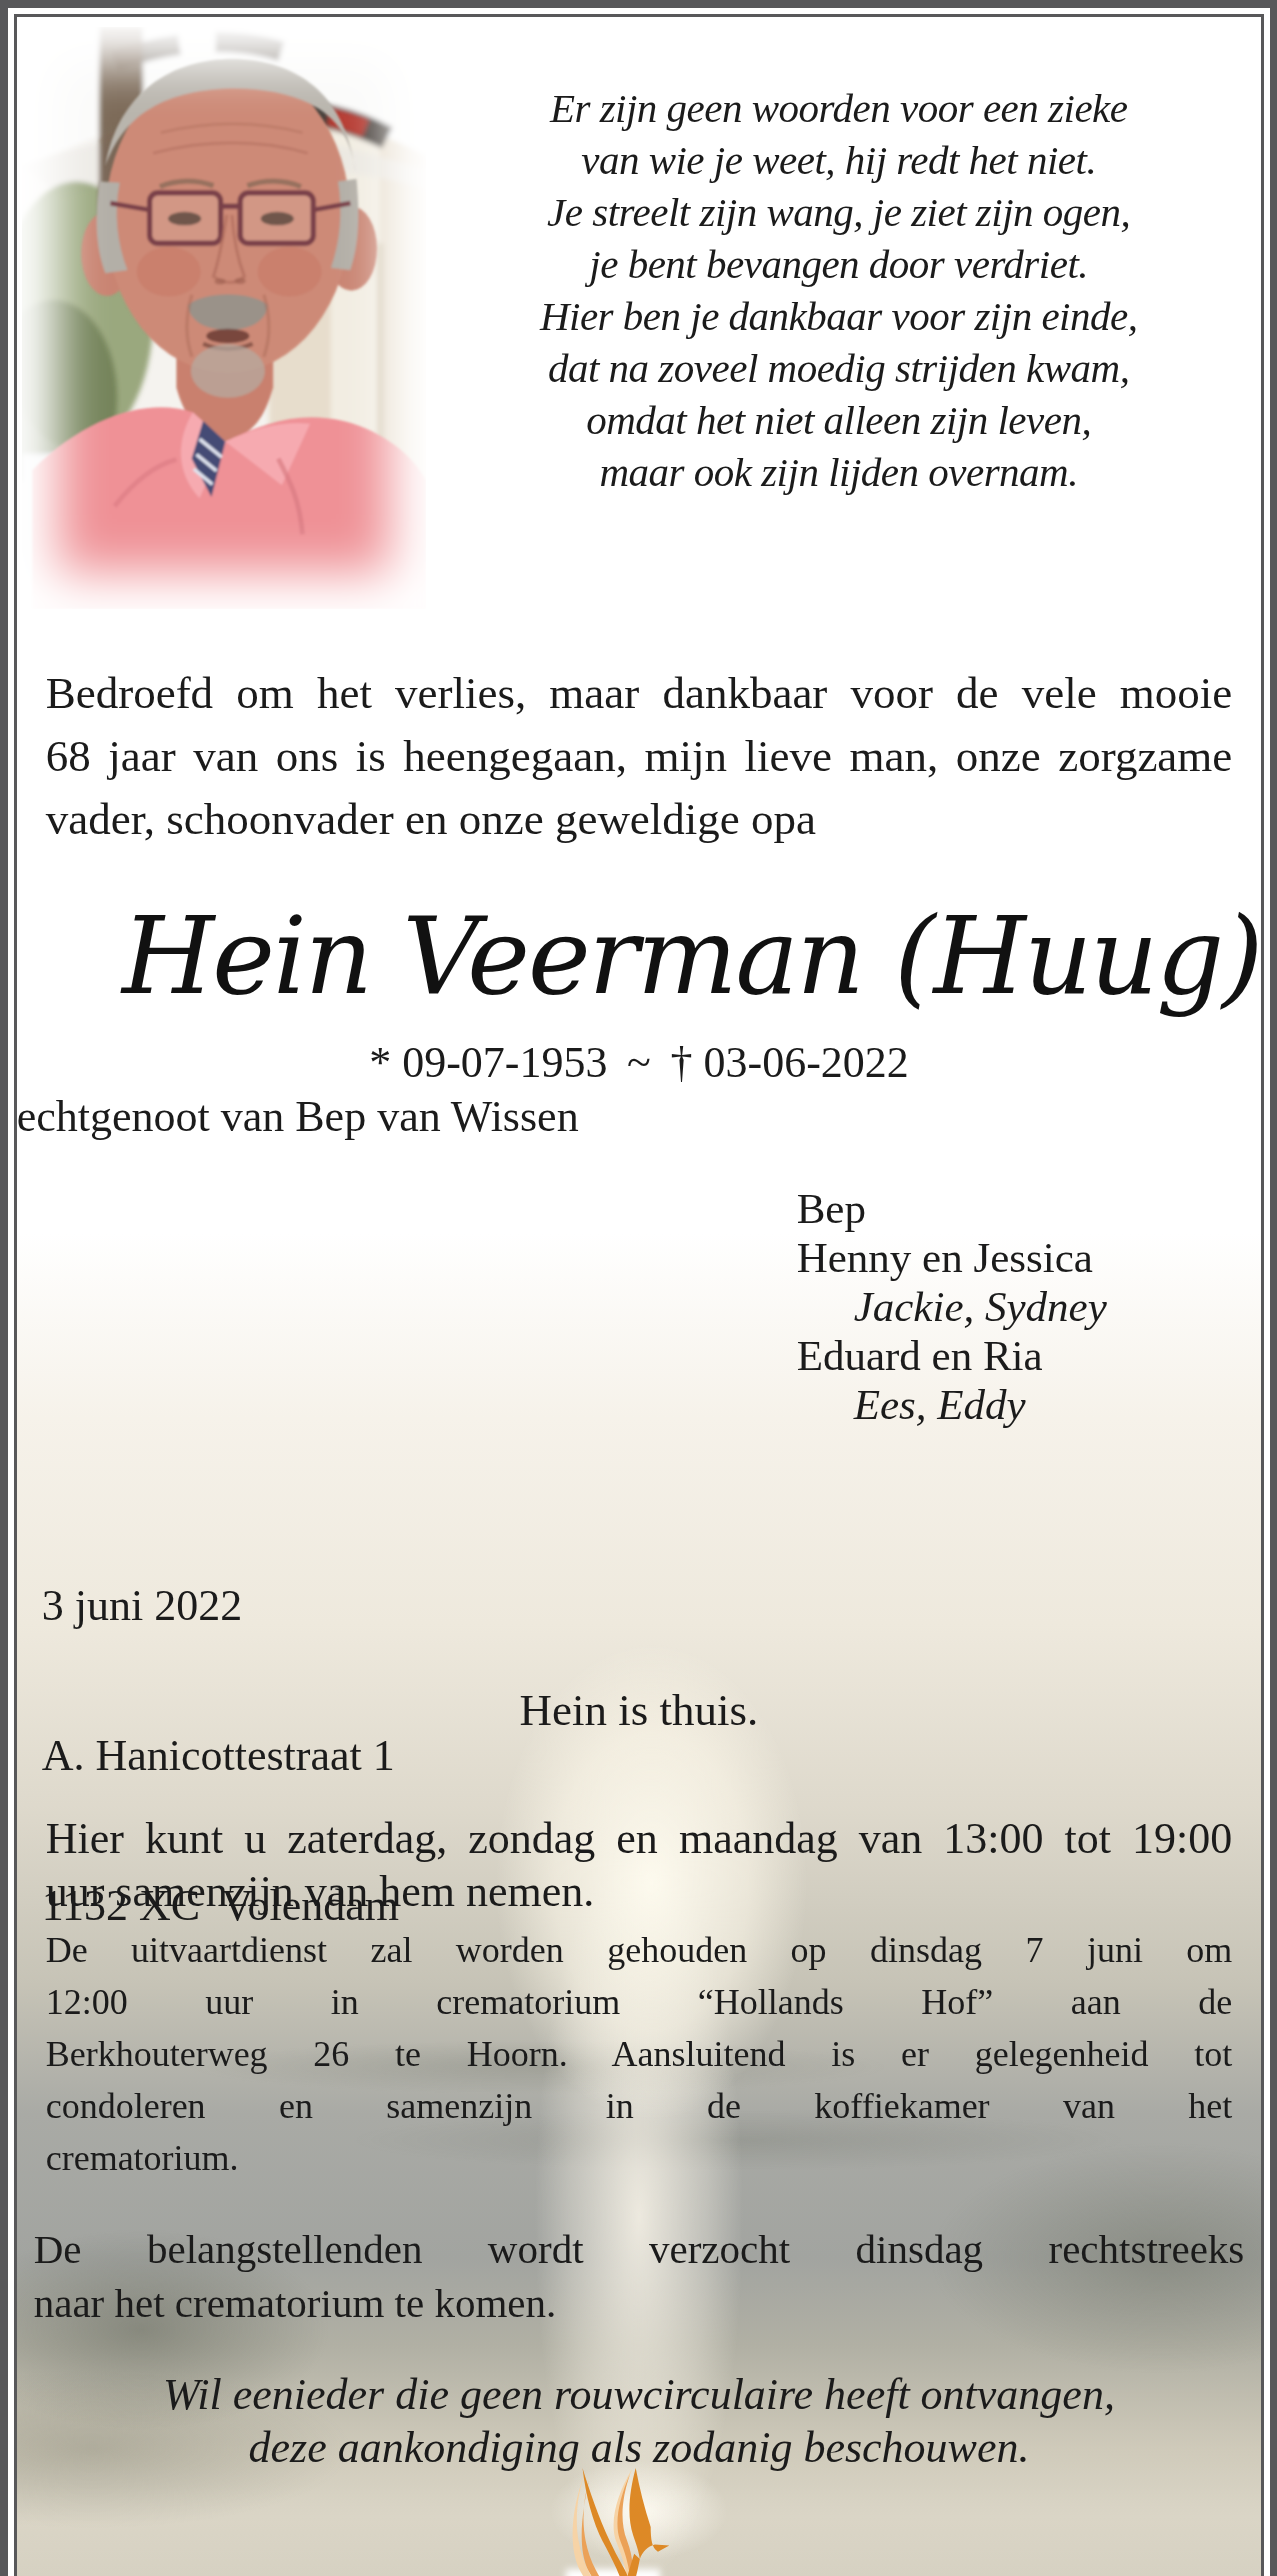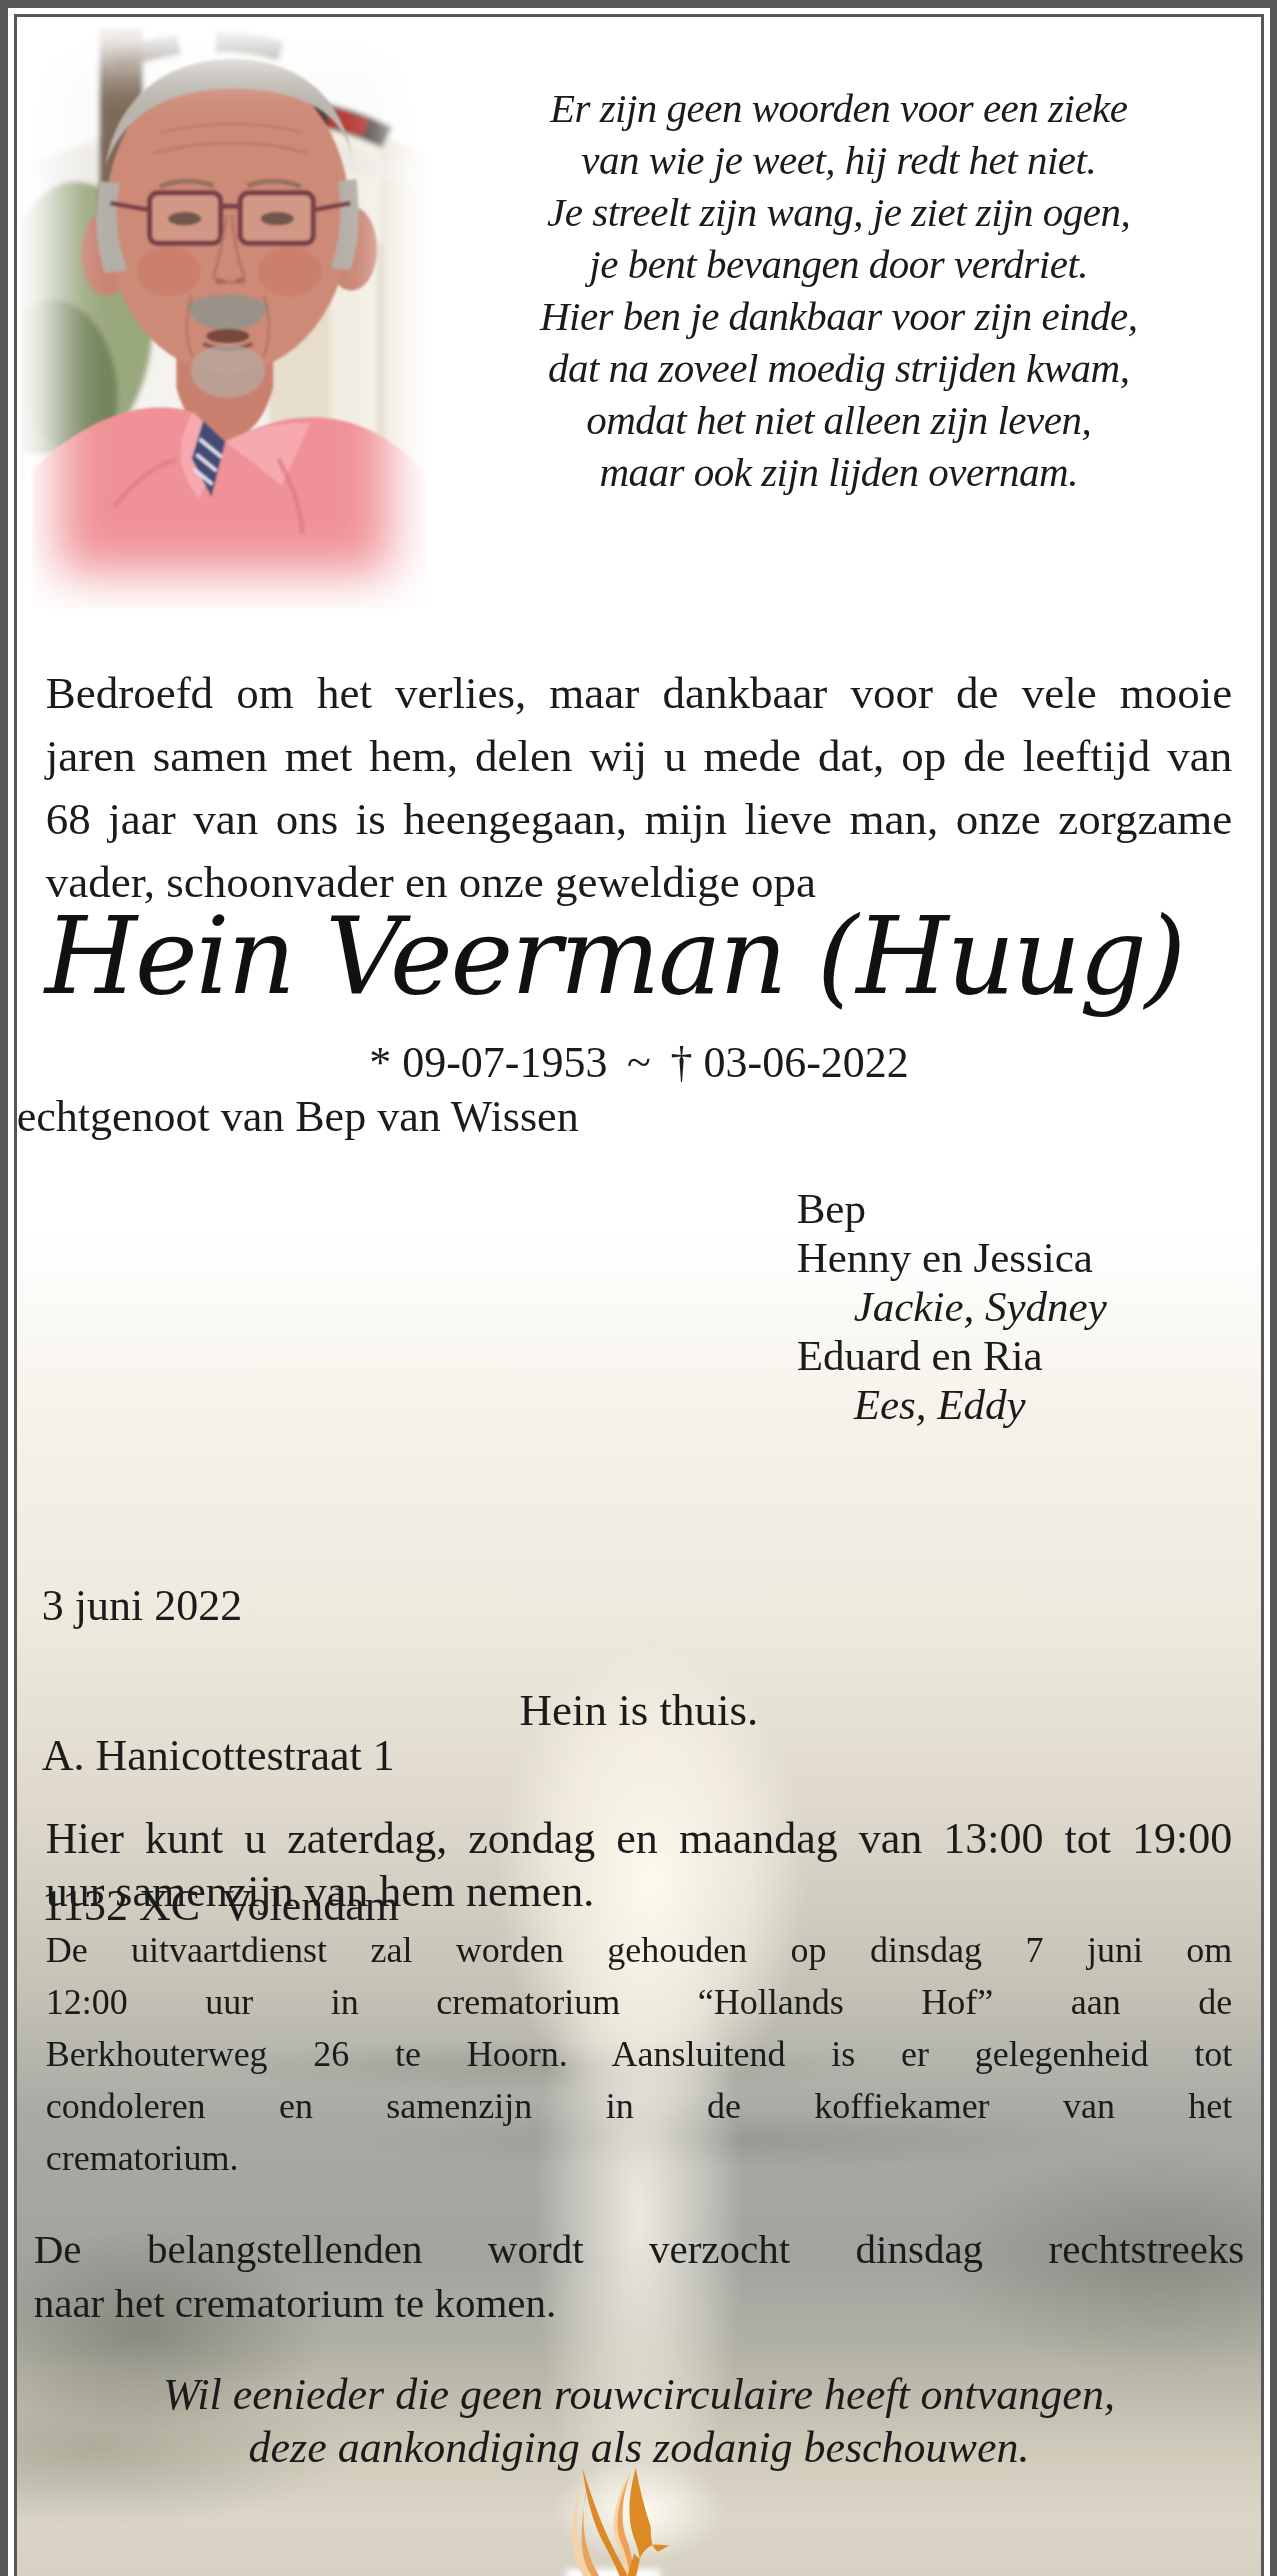--- a/index.html
+++ b/index.html
@@ -58,21 +58,21 @@
   }
   .intro { position:absolute; left:0; right:0; top:645px; padding:0 29px;
     font-size: 45px; line-height: 63px; }
   .jline  { text-align: justify; text-align-last: justify; }
   .lline  { text-align: left; }
   .cline  { text-align: center; }
 
   .name {
     position:absolute; left:0; right:0; top:876px;
     font-family: "DejaVu Serif", serif; font-style: italic;
-    font-size: 106px; line-height: 1.2; text-align:left; letter-spacing:-2.1px;
+    font-size: 106px; line-height: 1.2; text-align:right; letter-spacing:-2.1px;
     color:#111;
     margin-left:28px;
   }
   .dates { position:absolute; left:0; right:0; top:1020px; font-size:44px; text-align:center; }
   .dates .sep { padding: 0 19.6px; }
   .relation { position:absolute; left:0; right:0; top:1074px; font-size:44px; text-align:left; }
 
   .family { position:absolute; left:780px; top:1167px; font-size:43px; line-height:49px; }
   .family .ind { font-style: italic; padding-left: 57px; }
 
@@ -174,21 +174,20 @@
         <div>Je streelt zijn wang, je ziet zijn ogen,</div>
         <div>je bent bevangen door verdriet.</div>
         <div>Hier ben je dankbaar voor zijn einde,</div>
         <div>dat na zoveel moedig strijden kwam,</div>
         <div>omdat het niet alleen zijn leven,</div>
         <div>maar ook zijn lijden overnam.</div>
       </div>
 
       <div class="intro">
         <div class="jline">Bedroefd om het verlies, maar dankbaar voor de vele mooie</div>
-        <div class="jline">jaren samen met hem, delen wij u mede dat, op de leeftijd van</div>
         <div class="jline">68 jaar van ons is heengegaan, mijn lieve man, onze zorgzame</div>
         <div class="lline">vader, schoonvader en onze geweldige opa</div>
       </div>
 
       <div class="name">Hein Veerman (Huug)</div>
 
       <div class="dates">
         <span>* 09-07-1953</span><span class="sep">~</span><span>† 03-06-2022</span>
       </div>
       <div class="relation">echtgenoot van Bep van Wissen</div>

